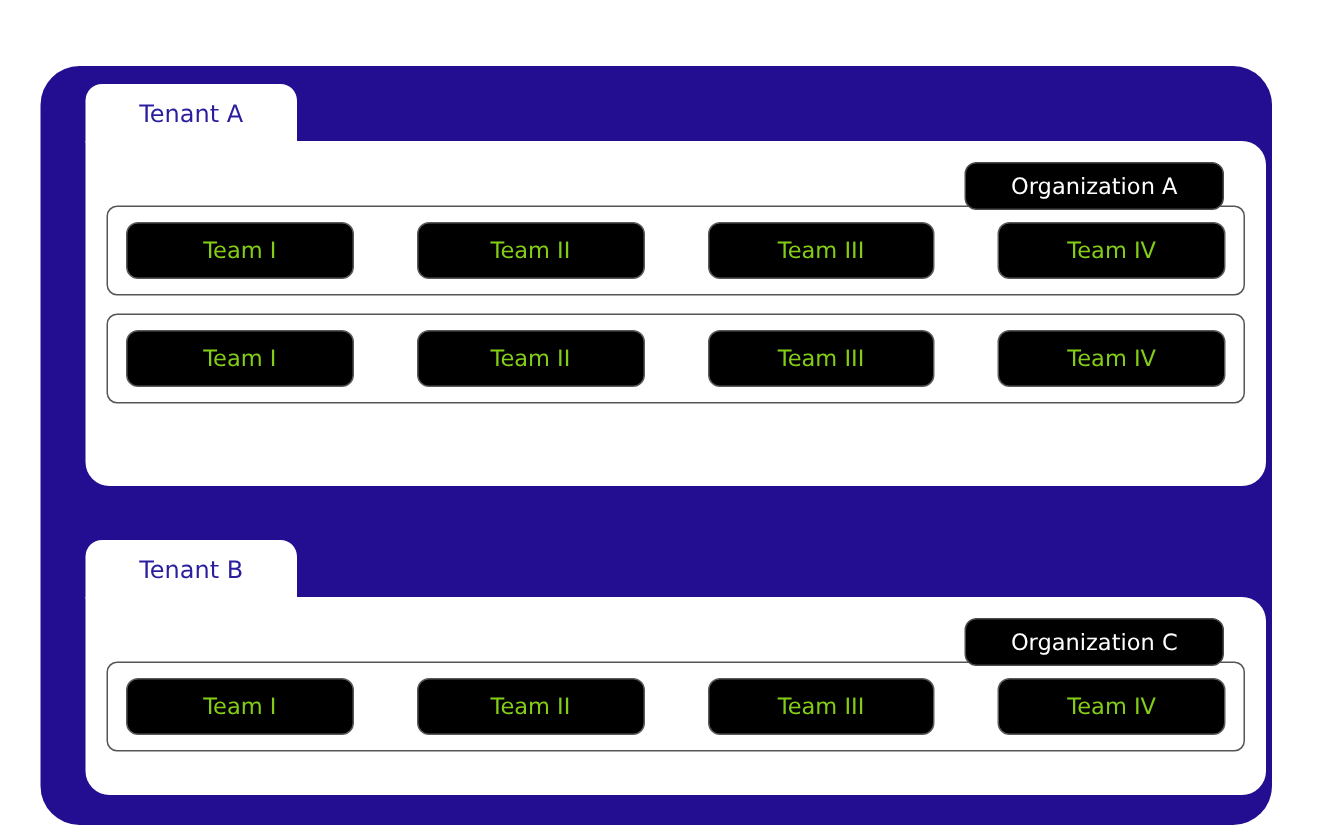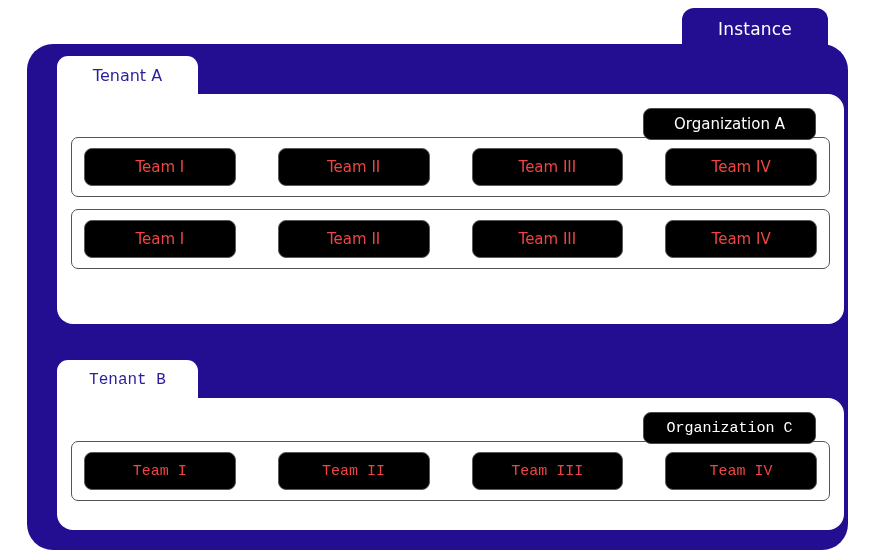--- a/index.html
+++ b/index.html
@@ -56,21 +56,21 @@
   }
 
   
   .tenant {
     position: absolute;
     left: 57px;
     z-index: 4;
     text-align: center;
   }
   .tenant-a { top: 56px; width: 787px; }
-  .tenant-b { top: 360px; width: 787px; font-family: Liberation Mono, monospace; }
+  .tenant-b { top: 360px; width: 787px; }
 
   .tenant-tab {
     position: relative;
     width: 141px;
     height: 39px;
     background: #ffffff;
     border-radius: 11px 11px 0 0;
     display: flex;
     align-items: center;
     justify-content: center;
@@ -143,34 +143,31 @@
     background: #000000;
     border: 1px solid #5a5a5a;
     border-radius: 8px;
     box-sizing: border-box;
     display: flex;
     align-items: center;
     justify-content: center;
   }
   .team-box + .team-box { margin-left: 42px; }
   .team-box .label {
-    color: #ef4444;
+    color: #84cc16;
     font-size: 15px;
     line-height: 1;
     white-space: nowrap;
   }
 </style>
 </head>
 <body>
 
 <div id="stage">
 
-  <div class="instance-tab">
-    <span class="label">Instance</span>
-  </div>
 
   <div class="instance-panel"></div>
 
   <div class="tenant tenant-a">
     <div class="tenant-tab">
       <span class="label">Tenant A</span>
     </div>
     <div class="tenant-body">
 
       <div class="org-group">

